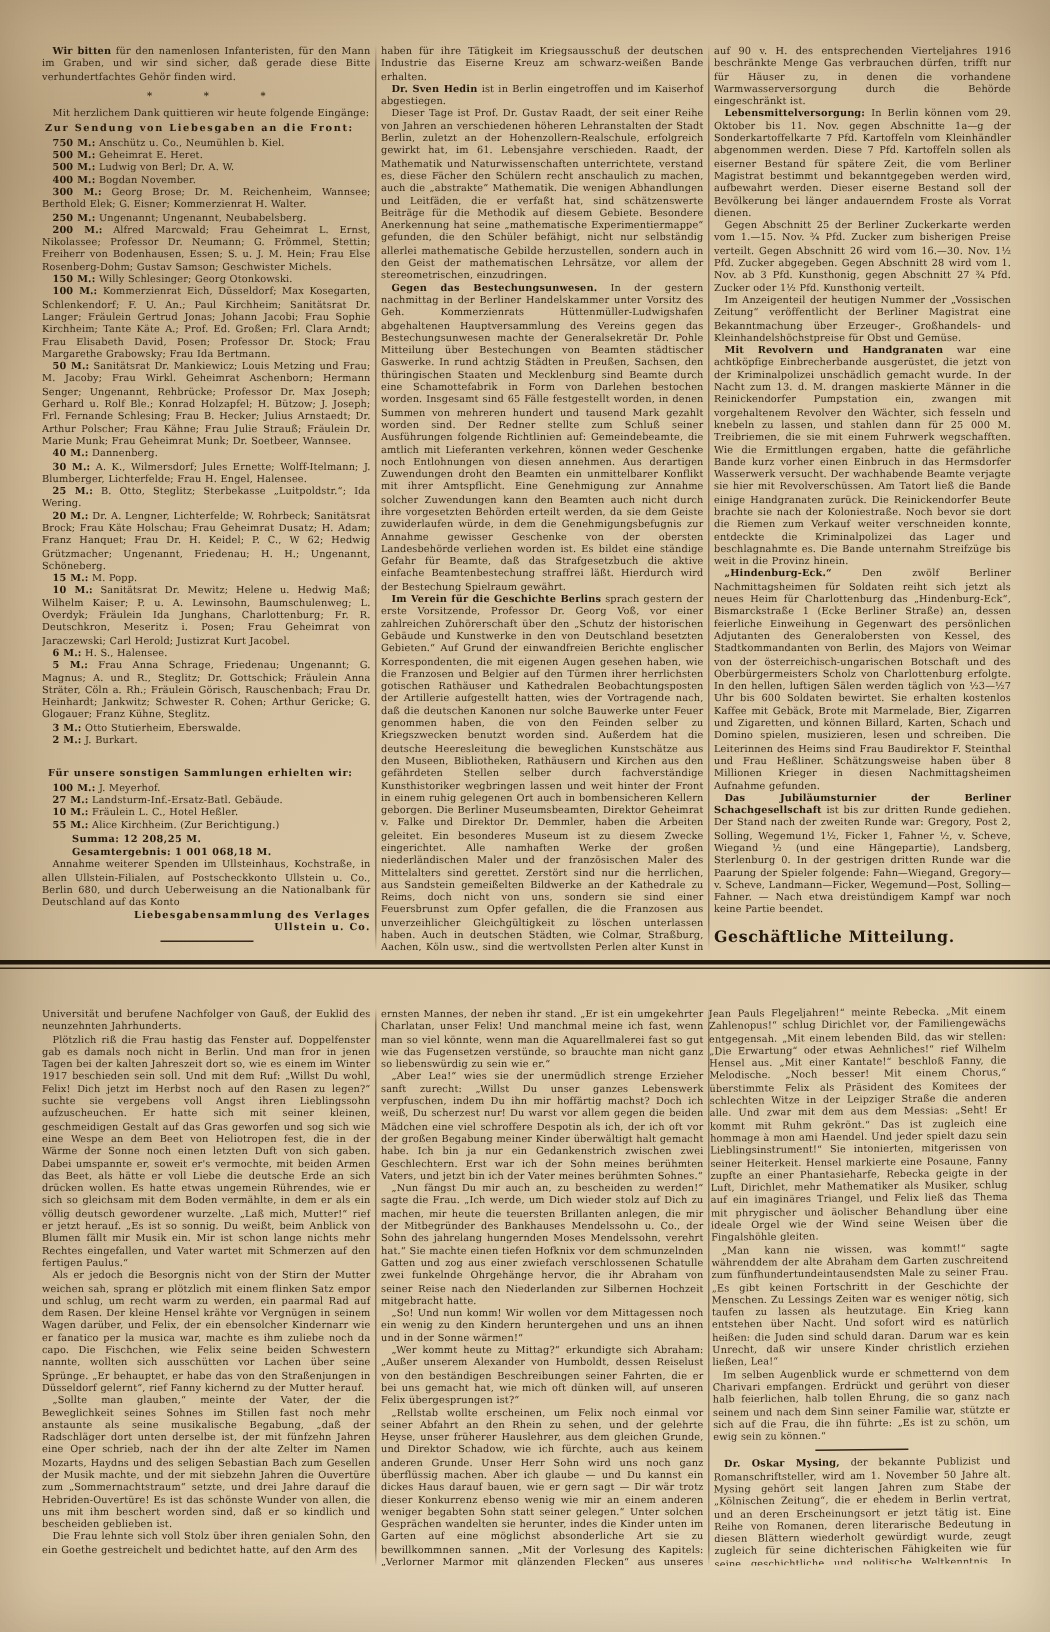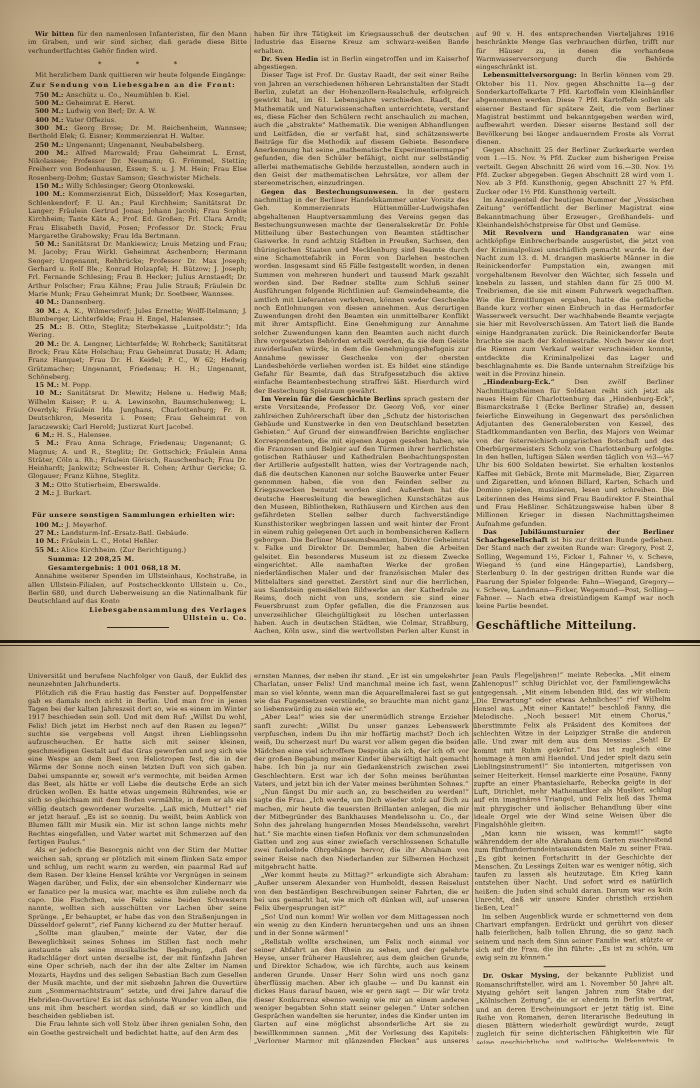--- a/index.html
+++ b/index.html
@@ -49,21 +49,21 @@
 
   <div class="sec sec-top">
     <div class="col c1">
         <div class="blk para"><span class="lead">Wir bitten</span><span> für den namenlosen Infanteristen, für den Mann im Graben, und wir sind sicher, daß gerade diese Bitte verhundertfachtes Gehör finden wird.</span></div>
         <div class="blk stars"><span>* * *</span></div>
         <div class="blk para"><span>Mit herzlichem Dank quittieren wir heute folgende Eingänge:</span></div>
         <div class="blk spread"><span>Zur Sendung von Liebesgaben an die Front:</span></div>
         <div class="blk para"><span class="lead">750 M.:</span><span> Anschütz u. Co., Neumühlen b. Kiel.</span></div>
         <div class="blk para"><span class="lead">500 M.:</span><span> Geheimrat E. Heret.</span></div>
         <div class="blk para"><span class="lead">500 M.:</span><span> Ludwig von Berl; Dr. A. W.</span></div>
-        <div class="blk para"><span class="lead">400 M.:</span><span> Vater Offezius.</span></div>
+        <div class="blk para"><span class="lead">400 M.:</span><span> Bogdan November.</span></div>
         <div class="blk para"><span class="lead">300 M.:</span><span> Georg Brose; Dr. M. Reichenheim, Wannsee; Berthold Elek; G. Eisner; Kommerzienrat H. Walter.</span></div>
         <div class="blk para"><span class="lead">250 M.:</span><span> Ungenannt; Ungenannt, Neubabelsberg.</span></div>
         <div class="blk para"><span class="lead">200 M.:</span><span> Alfred Marcwald; Frau Geheimrat L. Ernst, Nikolassee; Professor Dr. Neumann; G. Frömmel, Stettin; Freiherr von Bodenhausen, Essen; S. u. J. M. Hein; Frau Else Rosenberg-Dohm; Gustav Samson; Geschwister Michels.</span></div>
         <div class="blk para"><span class="lead">150 M.:</span><span> Willy Schlesinger; Georg Otonkowski.</span></div>
         <div class="blk para"><span class="lead">100 M.:</span><span> Kommerzienrat Eich, Düsseldorf; Max Kosegarten, Schlenkendorf; F. U. An.; Paul Kirchheim; Sanitätsrat Dr. Langer; Fräulein Gertrud Jonas; Johann Jacobi; Frau Sophie Kirchheim; Tante Käte A.; Prof. Ed. Großen; Frl. Clara Arndt; Frau Elisabeth David, Posen; Professor Dr. Stock; Frau Margarethe Grabowsky; Frau Ida Bertmann.</span></div>
         <div class="blk para"><span class="lead">50 M.:</span><span> Sanitätsrat Dr. Mankiewicz; Louis Metzing und Frau; M. Jacoby; Frau Wirkl. Geheimrat Aschenborn; Hermann Senger; Ungenannt, Rehbrücke; Professor Dr. Max Joseph; Gerhard u. Rolf Ble.; Konrad Holzapfel; H. Bützow; J. Joseph; Frl. Fernande Schlesing; Frau B. Hecker; Julius Arnstaedt; Dr. Arthur Polscher; Frau Kähne; Frau Julie Strauß; Fräulein Dr. Marie Munk; Frau Geheimrat Munk; Dr. Soetbeer, Wannsee.</span></div>
         <div class="blk para"><span class="lead">40 M.:</span><span> Dannenberg.</span></div>
         <div class="blk para"><span class="lead">30 M.:</span><span> A. K., Wilmersdorf; Jules Ernette; Wolff-Itelmann; J. Blumberger, Lichterfelde; Frau H. Engel, Halensee.</span></div>
         <div class="blk para"><span class="lead">25 M.:</span><span> B. Otto, Steglitz; Sterbekasse „Luitpoldstr.“; Ida Wering.</span></div>
         <div class="blk para"><span class="lead">20 M.:</span><span> Dr. A. Lengner, Lichterfelde; W. Rohrbeck; Sanitätsrat Brock; Frau Käte Holschau; Frau Geheimrat Dusatz; H. Adam; Franz Hanquet; Frau Dr. H. Keidel; P. C., W 62; Hedwig Grützmacher; Ungenannt, Friedenau; H. H.; Ungenannt, Schöneberg.</span></div>
@@ -117,22 +117,22 @@
         <div class="blk para"><span>Plötzlich riß die Frau hastig das Fenster auf. Doppelfenster gab es damals noch nicht in Berlin. Und man fror in jenen Tagen bei der kalten Jahreszeit dort so, wie es einem im Winter 1917 beschieden sein soll. Und mit dem Ruf: „Willst Du wohl, Felix! Dich jetzt im Herbst noch auf den Rasen zu legen?“ suchte sie vergebens voll Angst ihren Lieblingssohn aufzuscheuchen. Er hatte sich mit seiner kleinen, geschmeidigen Gestalt auf das Gras geworfen und sog sich wie eine Wespe an dem Beet von Heliotropen fest, die in der Wärme der Sonne noch einen letzten Duft von sich gaben. Dabei umspannte er, soweit er's vermochte, mit beiden Armen das Beet, als hätte er voll Liebe die deutsche Erde an sich drücken wollen. Es hatte etwas ungemein Rührendes, wie er sich so gleichsam mit dem Boden vermählte, in dem er als ein völlig deutsch gewordener wurzelte. „Laß mich, Mutter!“ rief er jetzt herauf. „Es ist so sonnig. Du weißt, beim Anblick von Blumen fällt mir Musik ein. Mir ist schon lange nichts mehr Rechtes eingefallen, und Vater wartet mit Schmerzen auf den fertigen Paulus.“</span></div>
         <div class="blk para"><span>Als er jedoch die Besorgnis nicht von der Stirn der Mutter weichen sah, sprang er plötzlich mit einem flinken Satz empor und schlug, um recht warm zu werden, ein paarmal Rad auf dem Rasen. Der kleine Hensel krähte vor Vergnügen in seinem Wagen darüber, und Felix, der ein ebensolcher Kindernarr wie er fanatico per la musica war, machte es ihm zuliebe noch da capo. Die Fischchen, wie Felix seine beiden Schwestern nannte, wollten sich ausschütten vor Lachen über seine Sprünge. „Er behauptet, er habe das von den Straßenjungen in Düsseldorf gelernt“, rief Fanny kichernd zu der Mutter herauf.</span></div>
         <div class="blk para"><span>„Sollte man glauben,“ meinte der Vater, der die Beweglichkeit seines Sohnes im Stillen fast noch mehr anstaunte als seine musikalische Begabung, „daß der Radschläger dort unten derselbe ist, der mit fünfzehn Jahren eine Oper schrieb, nach der ihn der alte Zelter im Namen Mozarts, Haydns und des seligen Sebastian Bach zum Gesellen der Musik machte, und der mit siebzehn Jahren die Ouvertüre zum „Sommernachtstraum“ setzte, und drei Jahre darauf die Hebriden-Ouvertüre! Es ist das schönste Wunder von allen, die uns mit ihm beschert worden sind, daß er so kindlich und bescheiden geblieben ist.</span></div>
         <div class="blk para"><span>Die Frau lehnte sich voll Stolz über ihren genialen Sohn, den ein Goethe gestreichelt und bedichtet hatte, auf den Arm des</span></div>
       </div>
     <div class="vrule"></div>
     <div class="col c2">
         <div class="blk para0"><span>ernsten Mannes, der neben ihr stand. „Er ist ein umgekehrter Charlatan, unser Felix! Und manchmal meine ich fast, wenn man so viel könnte, wenn man die Aquarellmalerei fast so gut wie das Fugensetzen verstünde, so brauchte man nicht ganz so liebenswürdig zu sein wie er.“</span></div>
         <div class="blk para"><span>„Aber Lea!“ wies sie der unermüdlich strenge Erzieher sanft zurecht: „Willst Du unser ganzes Lebenswerk verpfuschen, indem Du ihn mir hoffärtig machst? Doch ich weiß, Du scherzest nur! Du warst vor allem gegen die beiden Mädchen eine viel schroffere Despotin als ich, der ich oft vor der großen Begabung meiner Kinder überwältigt halt gemacht habe. Ich bin ja nur ein Gedankenstrich zwischen zwei Geschlechtern. Erst war ich der Sohn meines berühmten Vaters, und jetzt bin ich der Vater meines berühmten Sohnes.“</span></div>
         <div class="blk para"><span>„Nun fängst Du mir auch an, zu bescheiden zu werden!“ sagte die Frau. „Ich werde, um Dich wieder stolz auf Dich zu machen, mir heute die teuersten Brillanten anlegen, die mir der Mitbegründer des Bankhauses Mendelssohn u. Co., der Sohn des jahrelang hungernden Moses Mendelssohn, verehrt hat.“ Sie machte einen tiefen Hofknix vor dem schmunzelnden Gatten und zog aus einer zwiefach verschlossenen Schatulle zwei funkelnde Ohrgehänge hervor, die ihr Abraham von seiner Reise nach den Niederlanden zur Silbernen Hochzeit mitgebracht hatte.</span></div>
+        <div class="blk para"><span>„So! Und nun komm! Wir wollen vor dem Mittagessen noch ein wenig zu den Kindern heruntergehen und uns an ihnen und in der Sonne wärmen!“</span></div>
         <div class="blk para"><span>„Wer kommt heute zu Mittag?“ erkundigte sich Abraham: „Außer unserem Alexander von Humboldt, dessen Reiselust von den beständigen Beschreibungen seiner Fahrten, die er bei uns gemacht hat, wie mich oft dünken will, auf unseren Felix übergesprungen ist?“</span></div>
-        <div class="blk para"><span>„So! Und nun komm! Wir wollen vor dem Mittagessen noch ein wenig zu den Kindern heruntergehen und uns an ihnen und in der Sonne wärmen!“</span></div>
         <div class="blk para"><span>„Rellstab wollte erscheinen, um Felix noch einmal vor seiner Abfahrt an den Rhein zu sehen, und der gelehrte Heyse, unser früherer Hauslehrer, aus dem gleichen Grunde, und Direktor Schadow, wie ich fürchte, auch aus keinem anderen Grunde. Unser Herr Sohn wird uns noch ganz überflüssig machen. Aber ich glaube — und Du kannst ein dickes Haus darauf bauen, wie er gern sagt — Dir wär trotz dieser Konkurrenz ebenso wenig wie mir an einem anderen weniger begabten Sohn statt seiner gelegen.“ Unter solchen Gesprächen wandelten sie herunter, indes die Kinder unten im Garten auf eine möglichst absonderliche Art sie zu bewillkommnen sannen. „Mit der Vorlesung des Kapitels: „Verlorner Marmor mit glänzenden Flecken“ aus unseres angebeteten</span></div>
       </div>
     <div class="vrule"></div>
     <div class="col c3 tilt">
         <div class="blk para0"><span>Jean Pauls Flegeljahren!“ meinte Rebecka. „Mit einem Zahlenopus!“ schlug Dirichlet vor, der Familiengewächs entgegensah. „Mit einem lebenden Bild, das wir stellen: „Die Erwartung“ oder etwas Aehnliches!“ rief Wilhelm Hensel aus. „Mit einer Kantate!“ beschloß Fanny, die Melodische. „Noch besser! Mit einem Chorus,“ überstimmte Felix als Präsident des Komitees der schlechten Witze in der Leipziger Straße die anderen alle. Und zwar mit dem aus dem Messias: „Seht! Er kommt mit Ruhm gekrönt.“ Das ist zugleich eine hommage à mon ami Haendel. Und jeder spielt dazu sein Lieblingsinstrument!“ Sie intonierten, mitgerissen von seiner Heiterkeit. Hensel markierte eine Posaune, Fanny zupfte an einer Phantasieharfe, Rebecka geigte in der Luft, Dirichlet, mehr Mathematiker als Musiker, schlug auf ein imaginäres Triangel, und Felix ließ das Thema mit phrygischer und äolischer Behandlung über eine ideale Orgel wie der Wind seine Weisen über die Fingalshöhle gleiten.</span></div>
         <div class="blk para"><span>„Man kann nie wissen, was kommt!“ sagte währenddem der alte Abraham dem Garten zuschreitend zum fünfhundertundeintausendsten Male zu seiner Frau. „Es gibt keinen Fortschritt in der Geschichte der Menschen. Zu Lessings Zeiten war es weniger nötig, sich taufen zu lassen als heutzutage. Ein Krieg kann entstehen über Nacht. Und sofort wird es natürlich heißen: die Juden sind schuld daran. Darum war es kein Unrecht, daß wir unsere Kinder christlich erziehen ließen, Lea!“</span></div>
         <div class="blk para"><span>Im selben Augenblick wurde er schmetternd von dem Charivari empfangen. Erdrückt und gerührt von dieser halb feierlichen, halb tollen Ehrung, die so ganz nach seinem und nach dem Sinn seiner Familie war, stützte er sich auf die Frau, die ihn führte: „Es ist zu schön, um ewig sein zu können.“</span></div>
         <div class="blk hr-small"></div>
         <div class="blk para"><span class="lead">Dr. Oskar Mysing,</span><span> der bekannte Publizist und Romanschriftsteller, wird am 1. November 50 Jahre alt. Mysing gehört seit langen Jahren zum Stabe der „Kölnischen Zeitung“, die er ehedem in Berlin vertrat, und an deren Erscheinungsort er jetzt tätig ist. Eine Reihe von Romanen, deren literarische Bedeutung in diesen Blättern wiederholt gewürdigt wurde, zeugt zugleich für seine dichterischen Fähigkeiten wie für seine geschichtliche und politische Weltkenntnis. In seinen Napoleon-Romanen, die lange vor dem Kriege (zwischen 1897 und 1902) erschienen, hat er Englands politische Absichten so trefflich charakterisiert, daß seine Auffassung heute einen prophetischen Eindruck macht. Von Mysings rastloser Kraft ist noch manche erfreuliche Betätigung zu erwarten.</span></div>
       </div>

